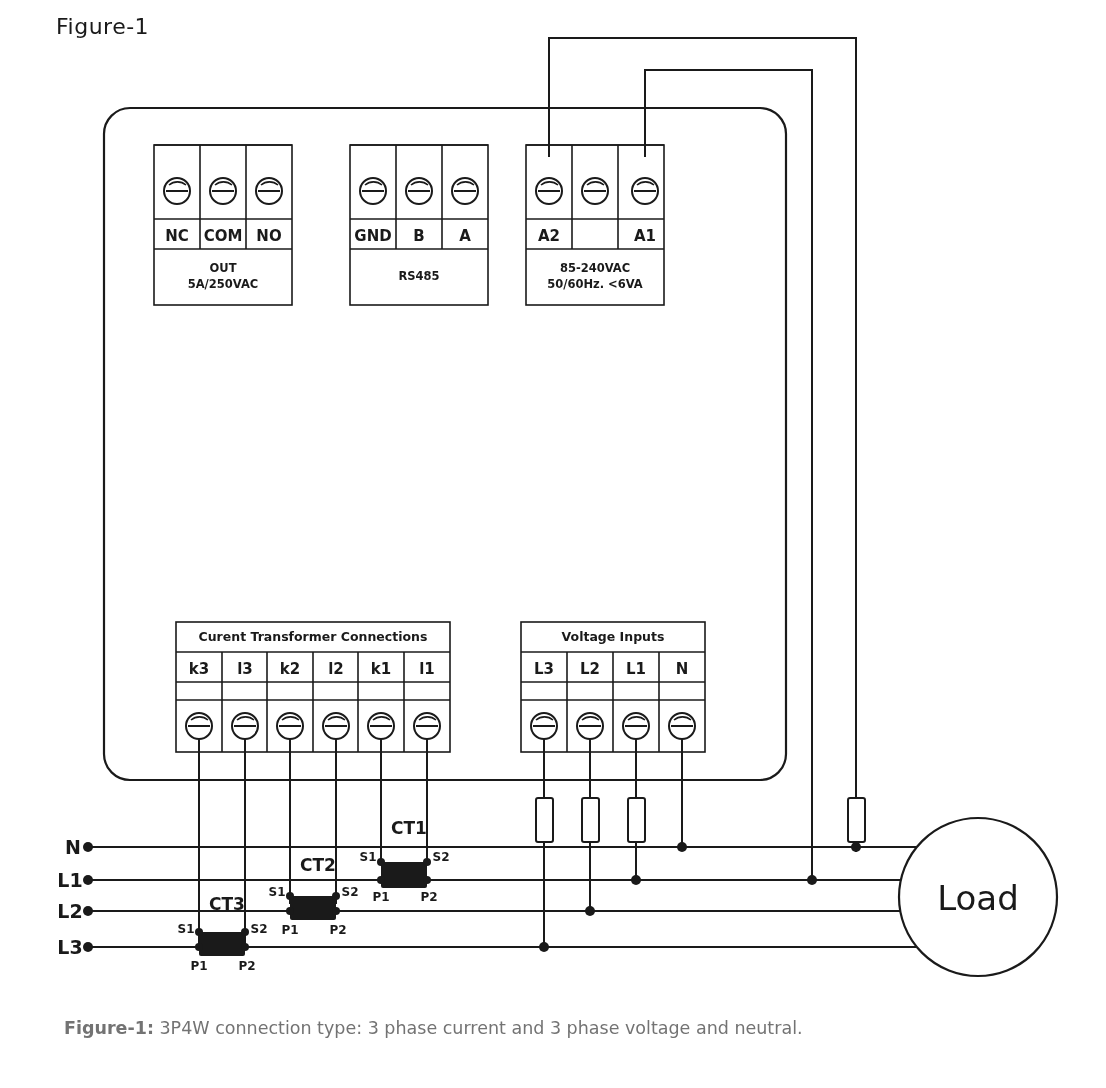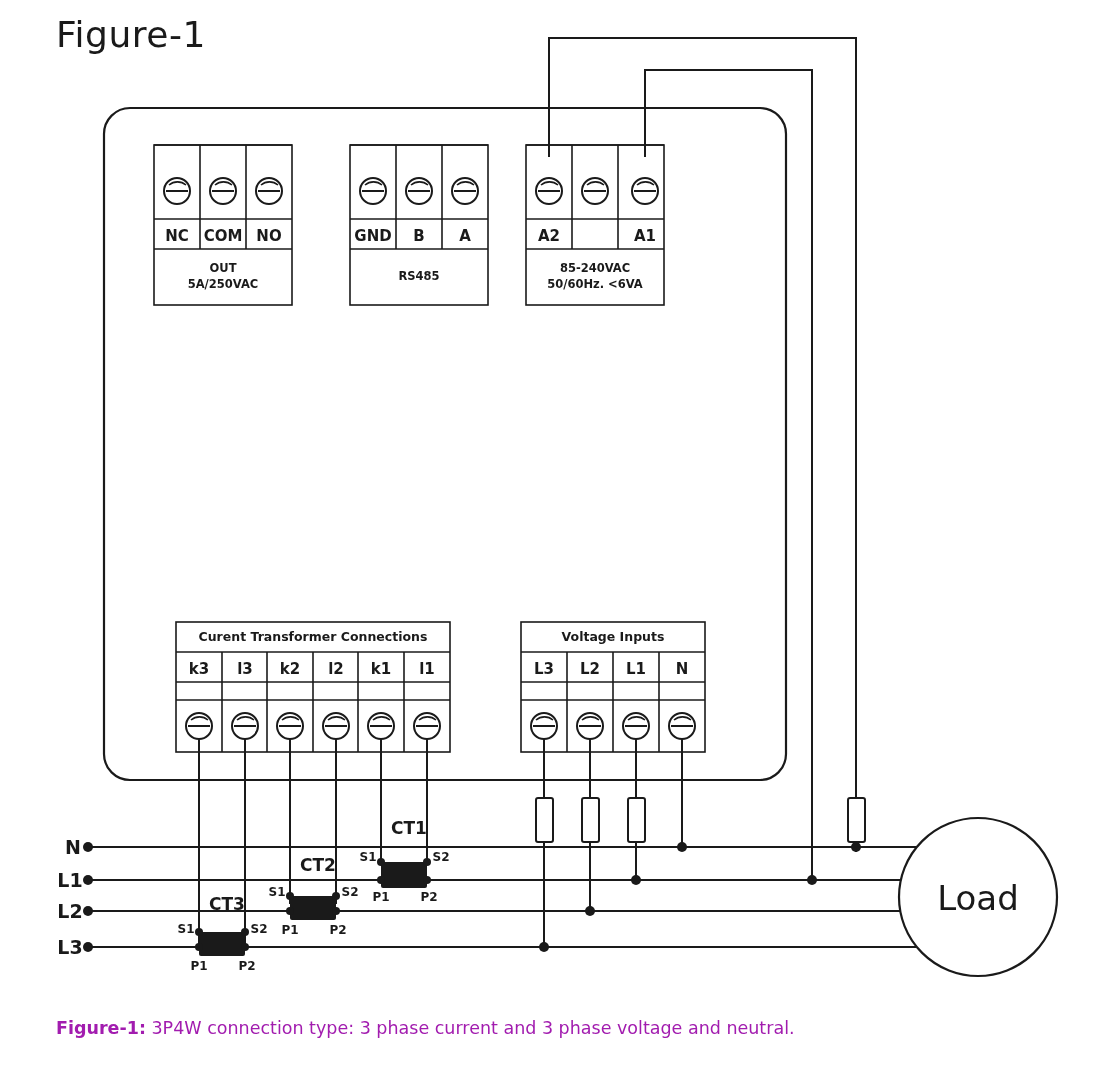--- a/index.html
+++ b/index.html
@@ -15,38 +15,38 @@
     position: relative;
     width: 1106px;
     height: 1088px;
     overflow: hidden;
     background: #ffffff;
   }
   .fig-title {
     position: absolute;
     left: 56px;
     top: 14px;
-    font-size: 36px;
+    font-size: 22px;
     letter-spacing: .5px;
     color: #1a1a1a;
     font-family: "DejaVu Sans", "Liberation Sans", sans-serif;
   }
   svg.diagram {
     position: absolute;
     left: 0;
     top: 0;
     width: 1106px;
     height: 1088px;
   }
   .caption {
     position: absolute;
-    left: 56px;
+    left: 64px;
     top: 1018px;
     font-size: 17.5px;
-    color: #a21caf;
+    color: #737373;
   }
   .caption b {
     font-weight: bold;
   }
   svg text {
     font-family: "DejaVu Sans", "Liberation Sans", sans-serif;
     fill: #1a1a1a;
   }
   .t-term {
     font-size: 15px;

